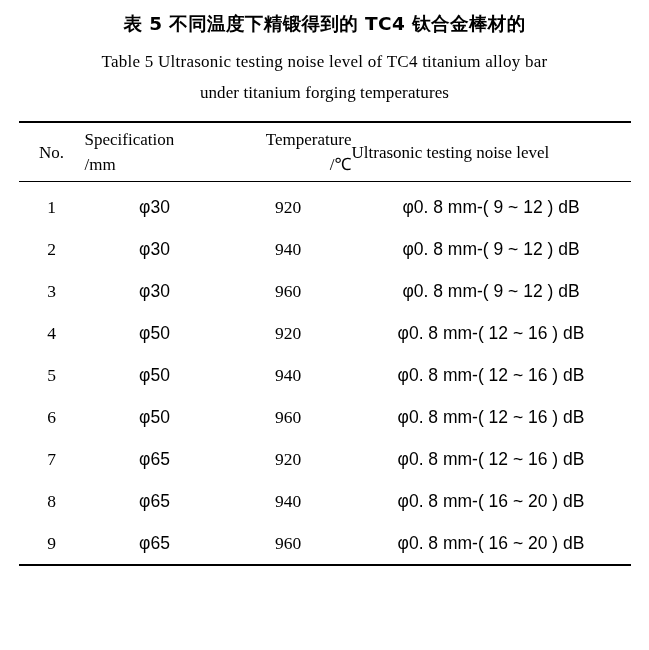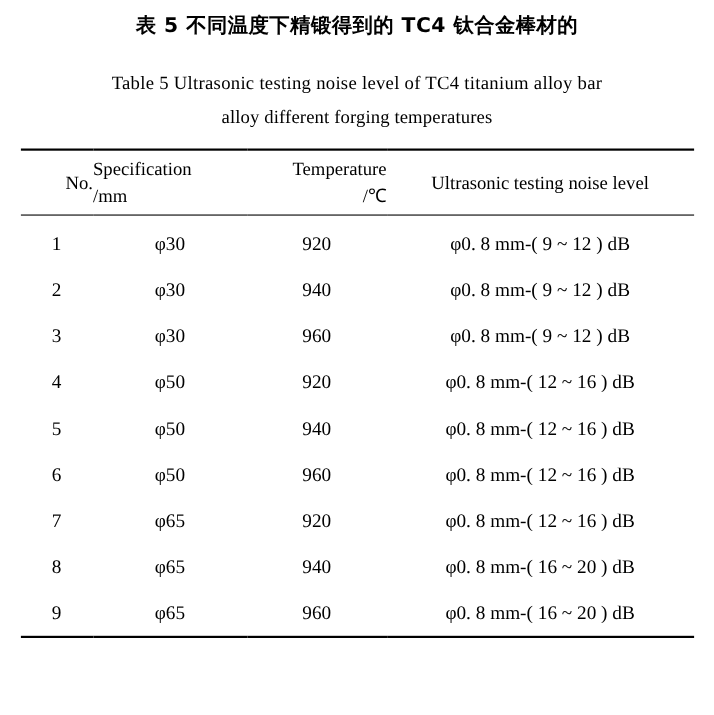--- a/index.html
+++ b/index.html
@@ -30,21 +30,21 @@
     letter-spacing: 0.4px;
   }
   .caption-cn .line {
     display: block;
   }
   .caption-en {
     text-align: center;
     font-family: "Liberation Serif", serif;
     font-size: 17px;
     line-height: 31px;
-    margin-top: 21px;
+    margin-top: 7px;
     letter-spacing: 0.1px;
   }
   .caption-en .line {
     display: block;
   }
   .caption-en .line.first {
     letter-spacing: 0.25px;
   }
   table.tbl {
     width: 612px;
@@ -63,56 +63,56 @@
   .rule-mid {
     border-top: 1.1px solid #000;
   }
   .rule-bot {
     border-bottom: 2.2px solid #000;
   }
   thead tr.head-row th {
     height: 58px;
     line-height: 25px;
   }
-  th.col-no    { width: 66px;  text-align: right; }
+  th.col-no    { width: 66px;  text-align: center; }
   th.col-spec  { width: 140px; text-align: left; }
   th.col-temp  { width: 127px; text-align: right; }
-  th.col-noise { width: 279px; text-align: center; }
+  th.col-noise { width: 279px; text-align: left; }
   .hd2 {
     display: block;
   }
   tbody td {
     height: 42px;
     text-align: center;
     padding: 0;
     vertical-align: middle;
     font-size: 17.5px;
   }
   tbody tr:first-child td {
     padding-top: 4px;
   }
   .phi {
-    font-family: Liberation Serif, serif;
+    font-family: Liberation Sans, sans-serif;
   }
   .noise {
     white-space: nowrap;
   }
 </style>
 </head>
 <body>
 
 <div class="page">
 
   <div class="caption-cn">
     <span class="line">表 5   不同温度下精锻得到的 TC4 钛合金棒材的</span>
   </div>
 
   <div class="caption-en">
     <span class="line first">Table 5    Ultrasonic testing noise level of TC4 titanium alloy bar</span>
-    <span class="line">alloy different forging temperatures</span>
+    <span class="line">under titanium forging temperatures</span>
   </div>
 
   <table class="tbl">
     <thead>
       <tr class="head-row">
         <th class="col-no rule-top rule-mid-none">
           <span>No.</span>
         </th>
         <th class="col-spec rule-top">
           <span class="hd2">Specification</span>

